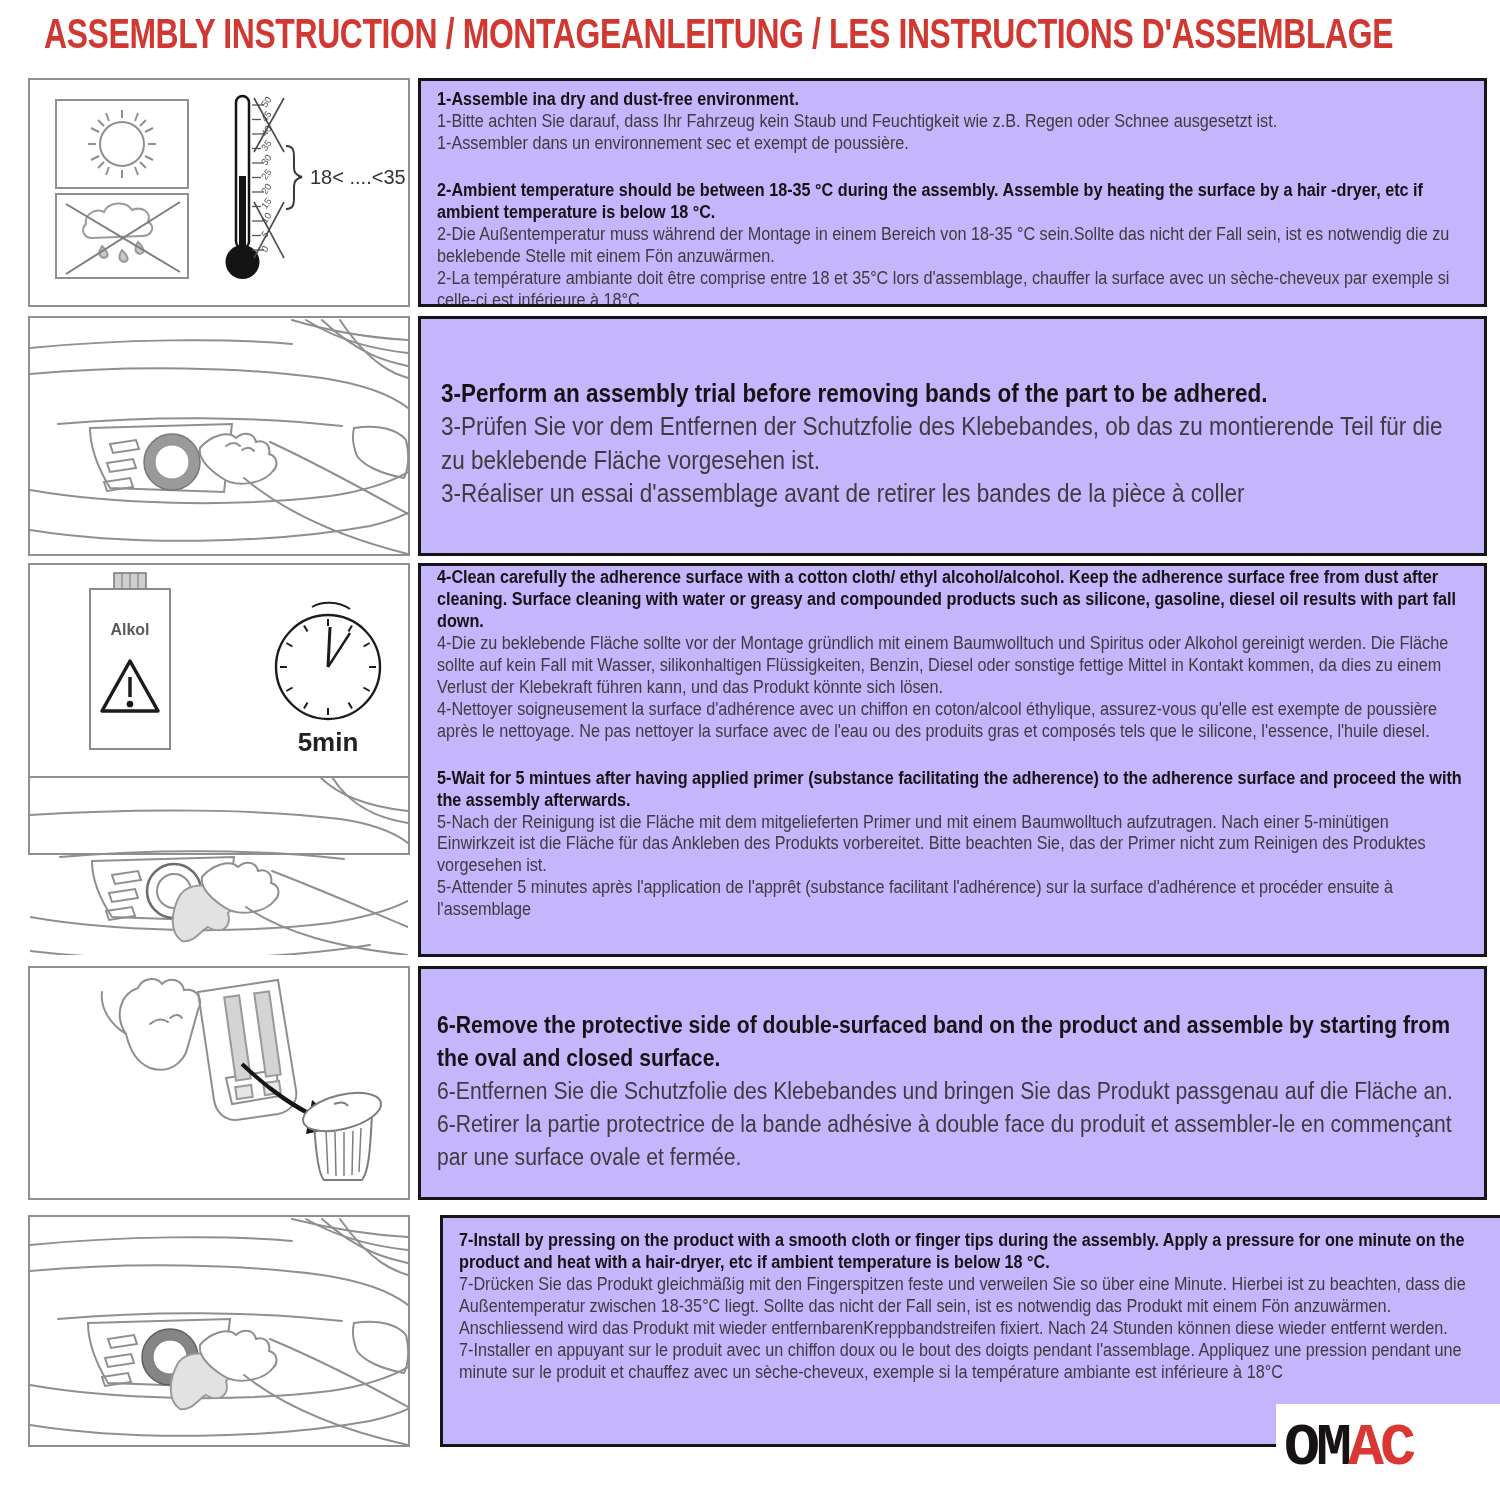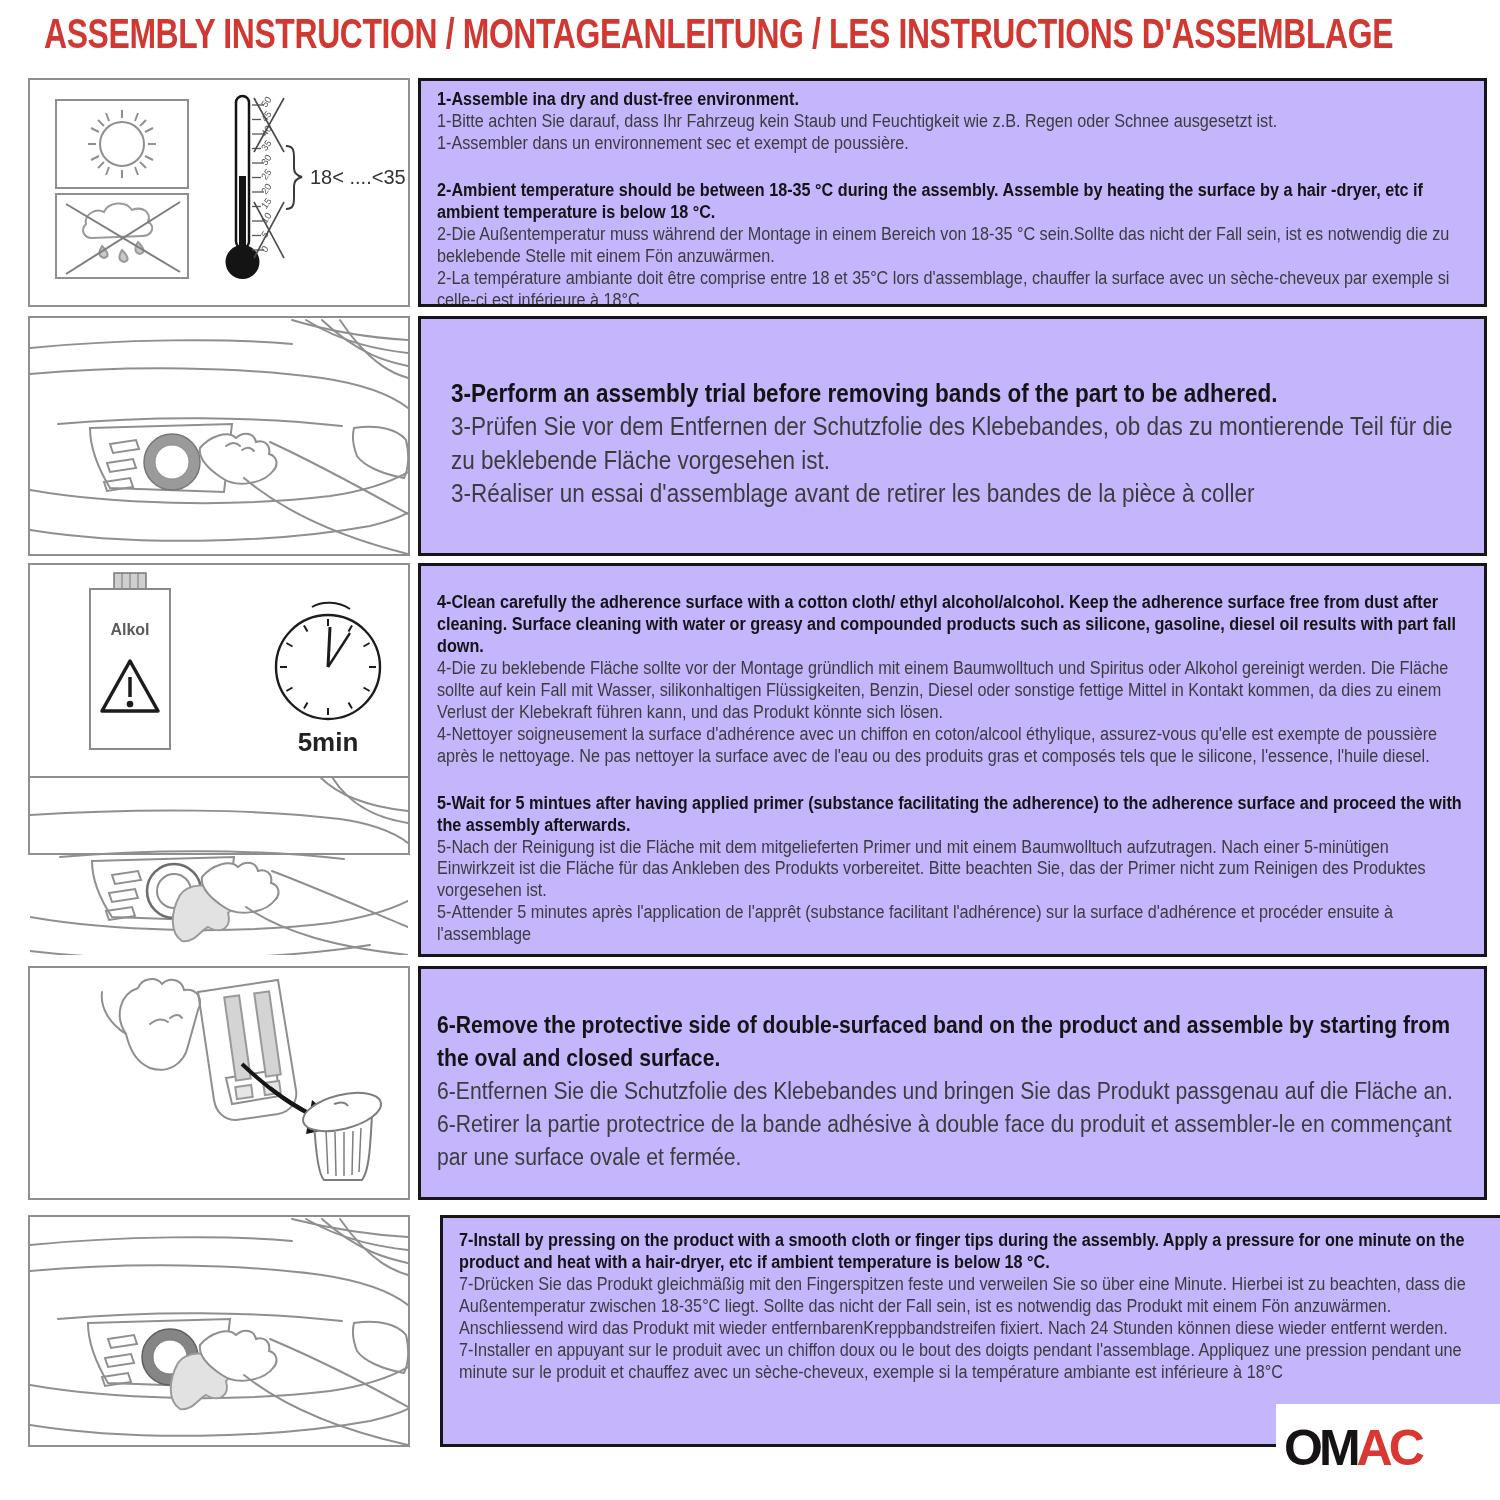--- a/index.html
+++ b/index.html
@@ -13,28 +13,28 @@
   .txtbox{position:absolute;left:418px;width:1069px;background:#c4b5fd;border:3px solid #161616;
           box-sizing:border-box;overflow:hidden;}
   .condense{transform:scaleX(0.9);transform-origin:left top;width:111%;}
   .para{margin:0;color:#3c3c3c;}
   .para.b{font-weight:bold;color:#141414;}
   .fs-s{font-size:18px;line-height:1.22;}
   .fs-l{font-size:25px;line-height:1.33;}
   .fs-m{font-size:23.5px;line-height:1.4;}
   .gap{margin-top:25px;}
   .pad1{padding:8px 18px 6px 16px;}
-  .pad2{padding:58px 22px 6px 30px;}
-  .pad3{padding:26px 20px 6px 16px;}
+  .pad2{padding:58px 22px 6px 20px;}
+  .pad3{padding:1px 20px 6px 16px;}
   .pad4{padding:40px 22px 6px 16px;}
   .pad5{padding:12px 20px 6px 16px;}
   .logo{position:absolute;left:1276px;top:1404px;width:224px;height:88px;background:#fff;
         display:flex;align-items:center;justify-content:flex-start;padding-left:8px;
         box-sizing:border-box;z-index:5;}
-  .logo span{font-family:Liberation Sans, sans-serif;font-weight:bold;font-size:50px;
+  .logo span{font-family:Liberation Mono, monospace;font-weight:bold;font-size:60px;
              letter-spacing:-4px;line-height:1;}
   .logo .lk{color:#171314;}
   .logo .lr{color:#da3732;}
   svg{display:block;}
 </style>
 </head>
 <body>
 
 <div class="page">
 

